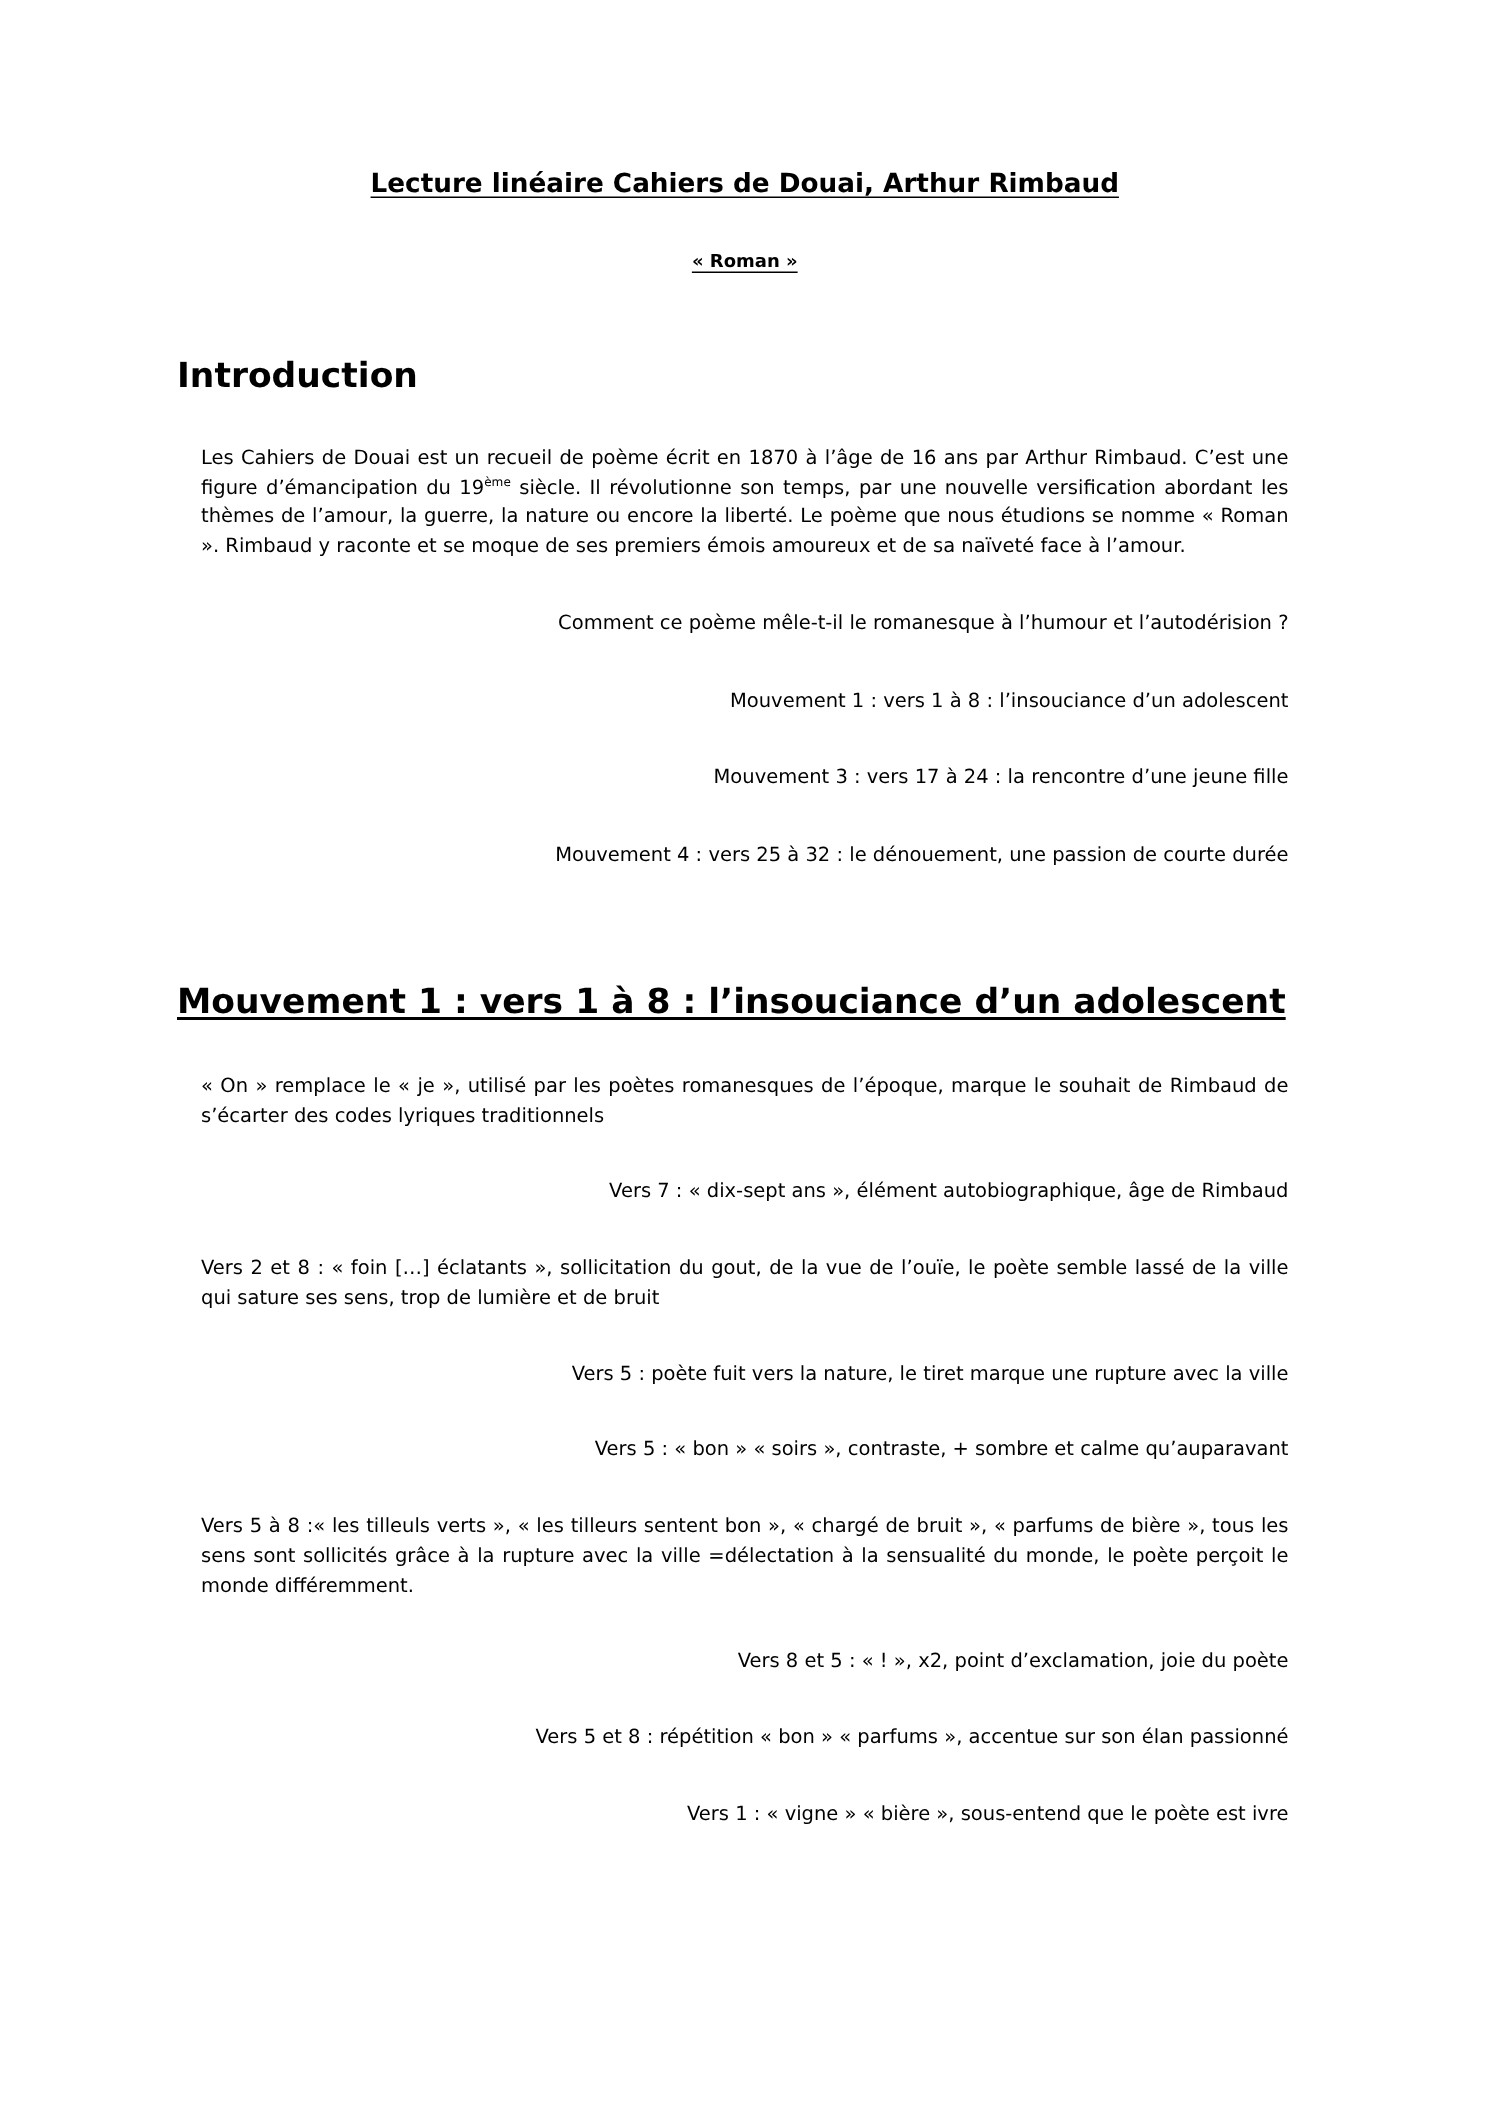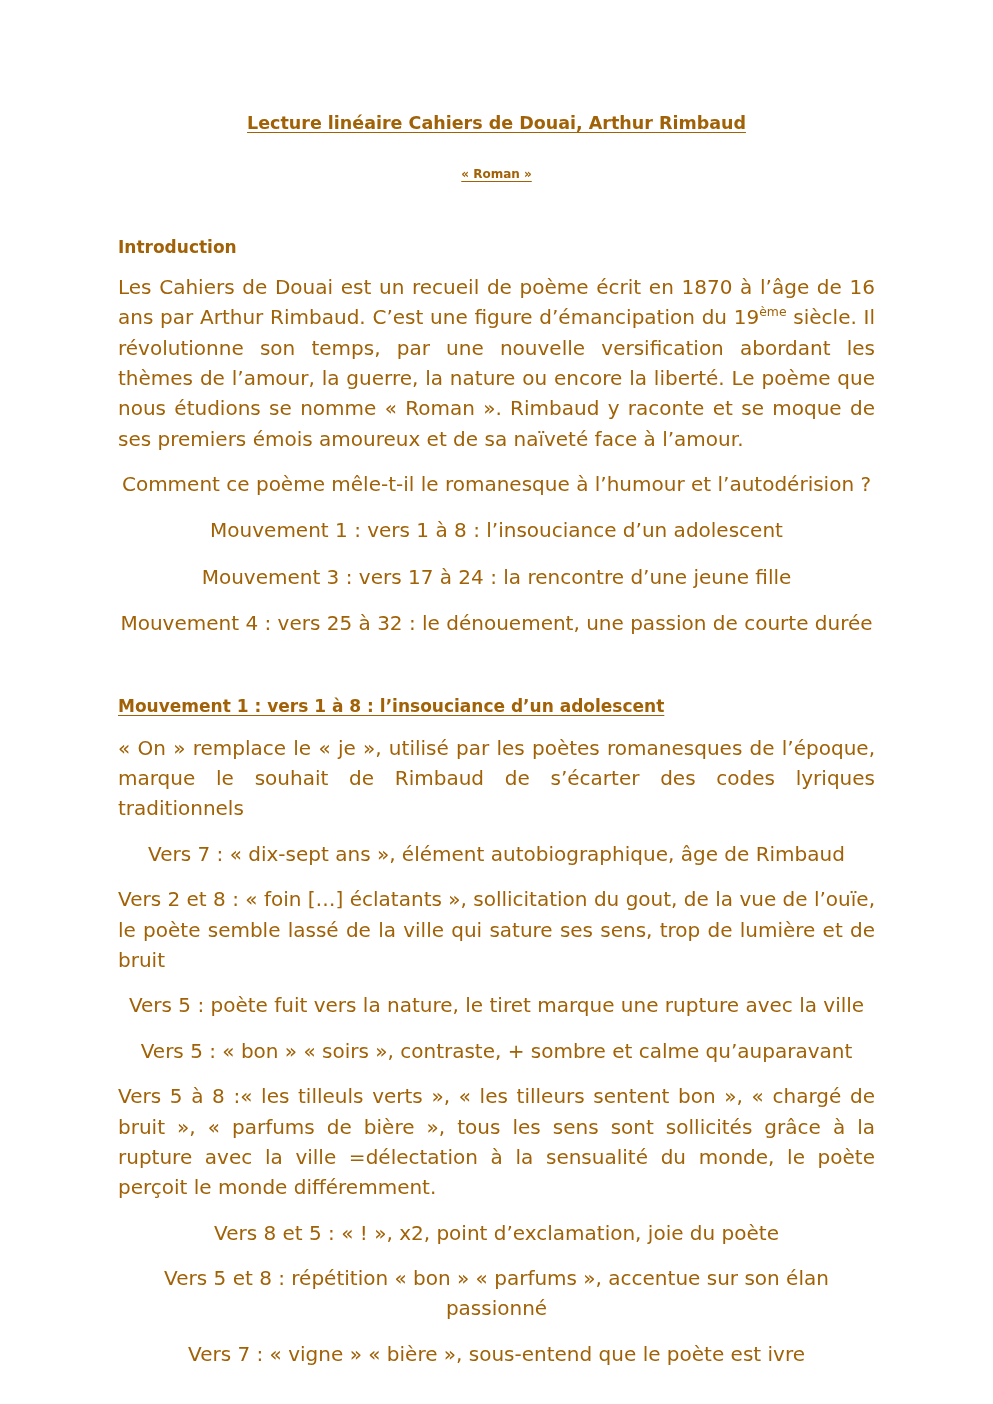--- a/index.html
+++ b/index.html
@@ -8,21 +8,21 @@
     background: #ffffff;
   }
 
   .page {
     position: relative;
     width: 993px;
     height: 1404px;
     margin: 0 auto;
     background: #ffffff;
     font-family: "DejaVu Sans", "Liberation Sans", sans-serif;
-    color: #a16207;
+    color: #000000;
     box-sizing: border-box;
     overflow: hidden;
   }
 
   .content {
     position: absolute;
     left: 118px;
     top: 0;
     width: 757px;
   }
@@ -47,52 +47,52 @@
     font-weight: bold;
     text-align: center;
     text-decoration: underline;
     text-underline-offset: 3px;
     line-height: 1.35;
     margin: 30px 0 0 0;
   }
 
   
   .section-heading {
-    font-size: 17px;
+    font-size: 23px;
     font-weight: bold;
     text-align: left;
     line-height: 1.35;
     margin: 0;
   }
 
   .section-heading.underlined {
     text-decoration: underline;
     text-underline-offset: 3px;
   }
 
   #intro-heading-wrap { padding-top: 54px; }
   #mv1-heading-wrap  { padding-top: 56px; }
 
   
   p.body-par {
-    font-size: 20px;
+    font-size: 13px;
     line-height: 1.52;
-    margin: 0;
+    margin: 16px;
     padding-top: 15px;
     text-align: justify;
     text-justify: inter-word;
     hyphens: none;
   }
 
   p.body-par.first-after-heading {
     padding-top: 13px;
   }
 
   p.body-par.no-justify {
-    text-align: center;
+    text-align: right;
   }
 
   sup.sup-ord {
     font-size: 0.62em;
     vertical-align: super;
     line-height: 0;
   }
 
   .par-list p.body-par {
     padding-top: 16px;
@@ -127,17 +127,17 @@
       <div class="section-heading underlined">Mouvement 1 : vers 1 à 8 : l’insouciance d’un adolescent</div>
 
       <p class="body-par">« On » remplace le « je », utilisé par les poètes romanesques de l’époque, marque le souhait de Rimbaud de s’écarter des codes lyriques traditionnels</p>
       <p class="body-par no-justify">Vers 7 : « dix-sept ans », élément autobiographique, âge de Rimbaud</p>
       <p class="body-par">Vers 2 et 8 : « foin […] éclatants », sollicitation du gout, de la vue de l’ouïe, le poète semble lassé de la ville qui sature ses sens, trop de lumière et de bruit</p>
       <p class="body-par no-justify">Vers 5 : poète fuit vers la nature, le tiret marque une rupture avec la ville</p>
       <p class="body-par no-justify">Vers 5 : « bon » « soirs », contraste, + sombre et calme qu’auparavant</p>
       <p class="body-par">Vers 5 à 8 :« les tilleuls verts », « les tilleurs sentent bon », « chargé de bruit », « parfums de bière », tous les sens sont sollicités grâce à la rupture avec la ville =délectation à la sensualité du monde, le poète perçoit le monde différemment.</p>
       <p class="body-par no-justify">Vers 8 et 5 : « ! », x2, point d’exclamation, joie du poète</p>
       <p class="body-par no-justify">Vers 5 et 8 : répétition « bon » « parfums », accentue sur son élan passionné</p>
-      <p class="body-par no-justify">Vers 7 : « vigne » « bière », sous-entend que le poète est ivre</p>
+      <p class="body-par no-justify">Vers 1 : « vigne » « bière », sous-entend que le poète est ivre</p>
     </div>
 
   </div>
 </div>
 
 </body></html>

